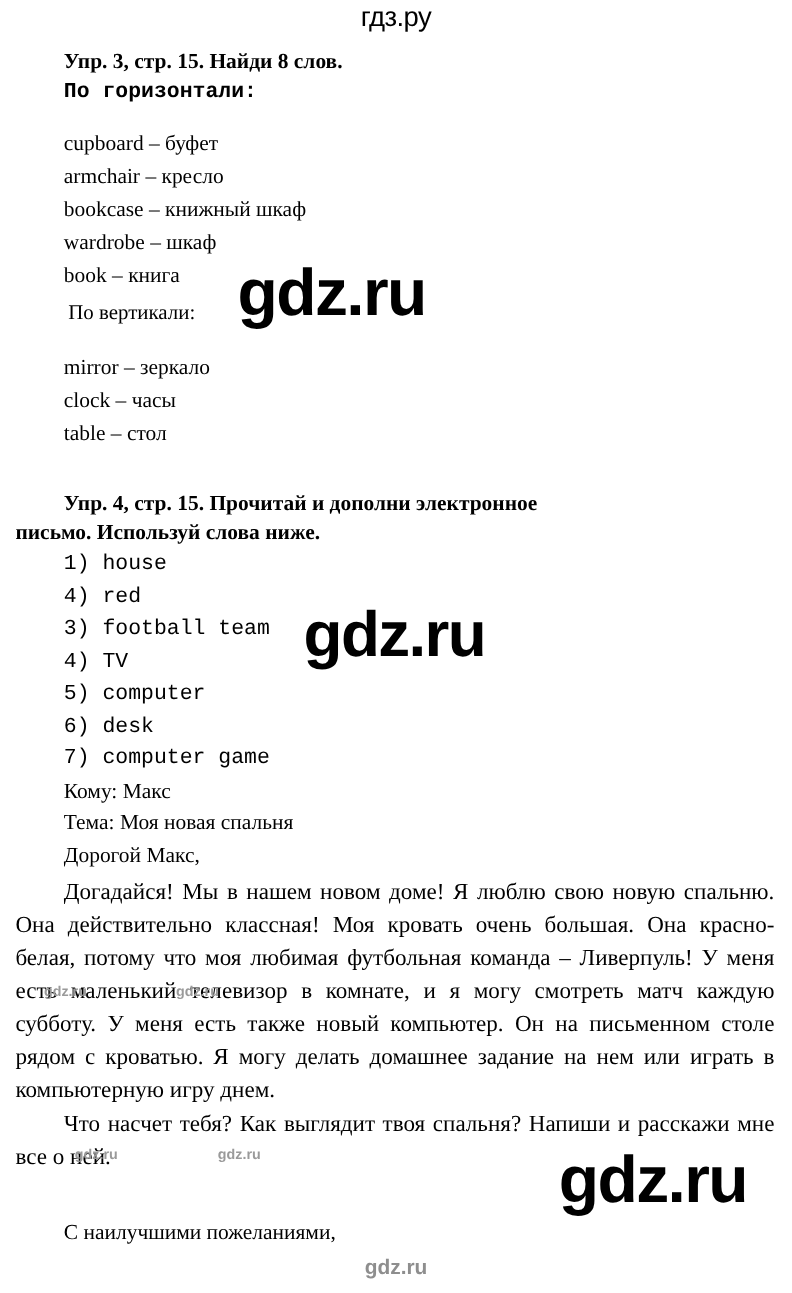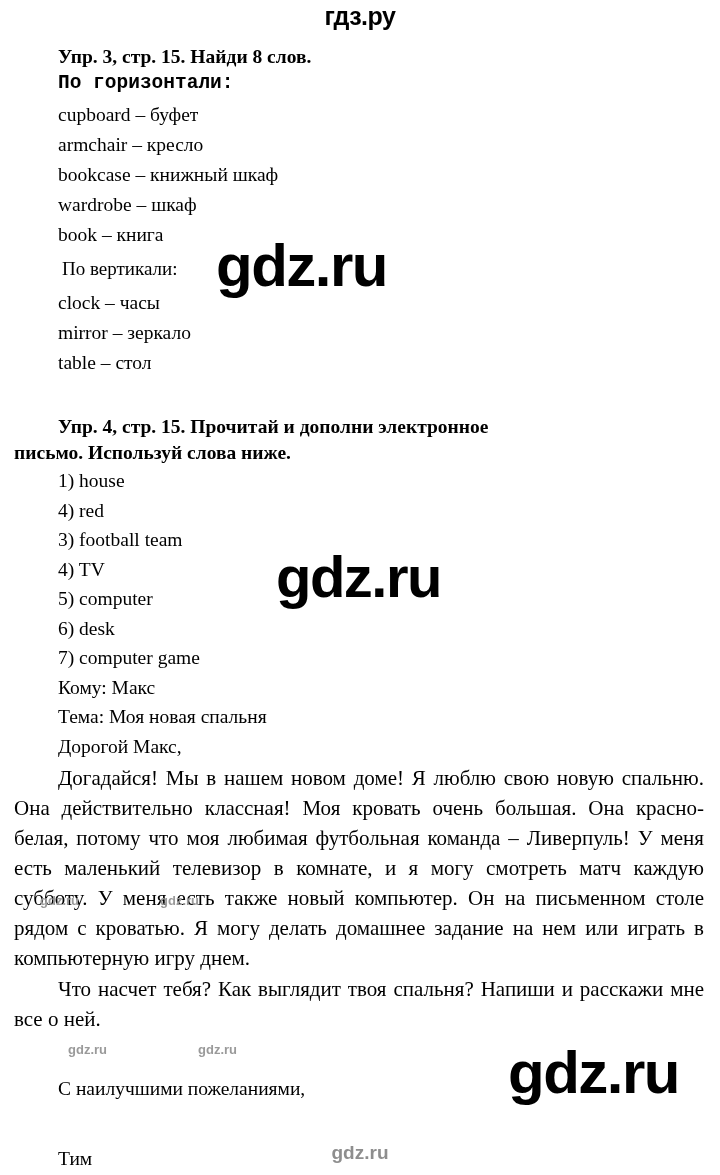--- a/index.html
+++ b/index.html
@@ -25,21 +25,21 @@
   }
 
   
   .top-brand {
     position: absolute;
     top: 2px;
     left: 0;
     width: 720px;
     text-align: center;
     font-family: "Liberation Sans", "DejaVu Sans", sans-serif;
-    font-weight: bold;
+    font-weight: normal;
     font-size: 25px;
     letter-spacing: -0.5px;
     color: #000000;
     z-index: 6;
   }
 
   
   .content {
     position: absolute;
     left: 14px;
@@ -64,21 +64,21 @@
     font-weight: bold;
     font-size: 19.5px;
     line-height: 26px;
     margin: 0;
     padding-left: 44px;
     font-family: Liberation Mono, monospace;
   }
 
   .word-list {
     list-style: none;
-    margin: 4px 0 0 0;
+    margin: 20px 0 0 0;
     padding: 0 0 0 44px;
   }
   .word-list li {
     font-size: 19.5px;
     line-height: 30px;
     white-space: nowrap;
   }
 
   .vert-label {
     font-size: 19px;
@@ -93,20 +93,21 @@
 
   .num-list {
     list-style: none;
     margin: 0;
     padding: 0 0 0 44px;
   }
   .num-list li {
     font-size: 19.5px;
     line-height: 29.5px;
     white-space: nowrap;
+    font-family: Liberation Mono, monospace;
   }
 
   .mail-head {
     list-style: none;
     margin: 0;
     padding: 0 0 0 44px;
   }
   .mail-head li {
     font-size: 19.5px;
     line-height: 29.5px;
@@ -197,22 +198,22 @@
       <li>cupboard – буфет</li>
       <li>armchair – кресло</li>
       <li>bookcase – книжный шкаф</li>
       <li>wardrobe – шкаф</li>
       <li>book – книга</li>
     </ul>
 
     <p class="vert-label">По вертикали:</p>
 
     <ul class="word-list">
+      <li>mirror – зеркало</li>
       <li>clock – часы</li>
-      <li>mirror – зеркало</li>
       <li>table – стол</li>
     </ul>
 
     <div class="gap-lg"></div>
 
     <p class="ex-heading">
       <span>Упр. 4, стр. 15. Прочитай и дополни электронное</span>
       <span class="cont">письмо. Используй слова ниже.</span>
     </p>
 

